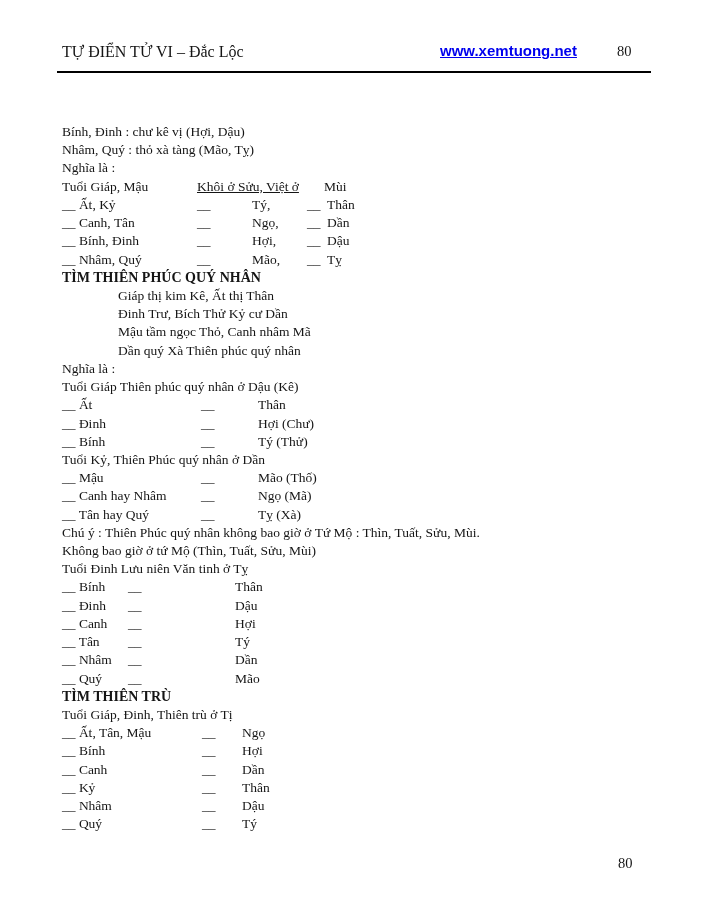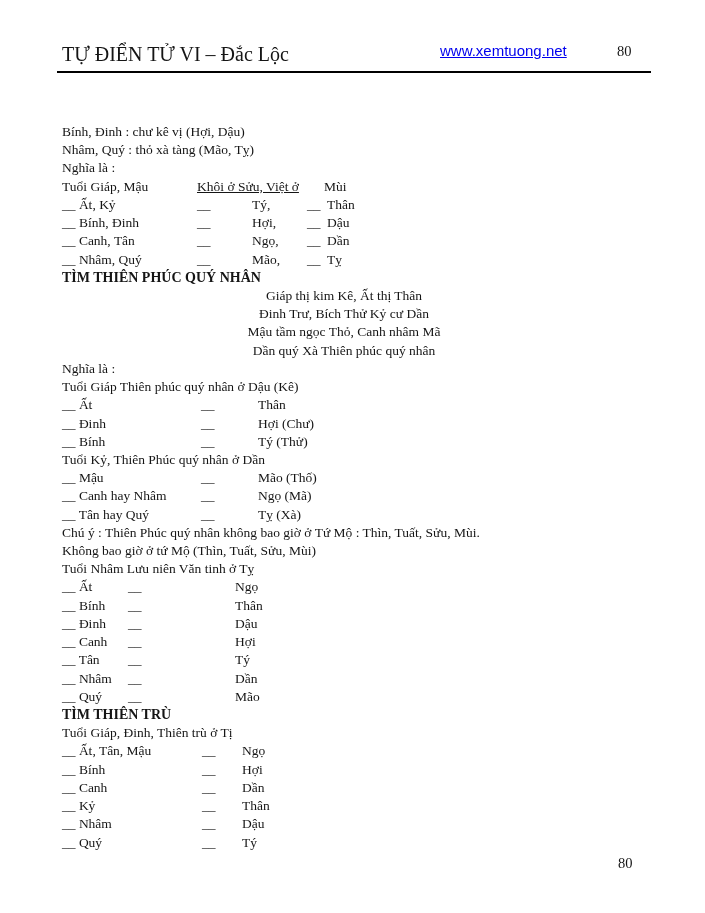--- a/index.html
+++ b/index.html
@@ -1,69 +1,68 @@
 <!DOCTYPE html>
 <html><head>
 <meta charset="utf-8">
 <style>
   html,body{margin:0;padding:0;background:#ffffff;}
   .page{
     position:relative;width:705px;height:913px;background:#ffffff;
     font-family:"Liberation Serif", serif;color:#151515;overflow:hidden;
   }
-  .header-title{position:absolute;left:62px;top:43px;font-size:20px;white-space:nowrap;}
+  .header-title{position:absolute;left:62px;top:43px;font-size:16px;white-space:nowrap;}
   .header-link{
     position:absolute;left:440px;top:42px;font-family:"Liberation Sans",sans-serif;
-    font-weight:normal;font-size:15px;color:#0000ee;text-decoration:underline;
+    font-weight:bold;font-size:15px;color:#0000ee;text-decoration:underline;
     white-space:nowrap;cursor:pointer;
   }
   .header-page{position:absolute;left:617px;top:43px;font-size:14.5px;}
   .rule{position:absolute;left:57px;top:71px;width:594px;height:2px;background:#000;}
   .content{position:absolute;left:62px;top:79px;width:508px;margin-top:44px;}
   .line{height:18.23px;line-height:18.23px;font-size:13.5px;white-space:nowrap;}
   .line .cell{display:inline-block;vertical-align:top;}
   .line.heading{text-align:left;font-weight:bold;font-size:14px;}
-  .line.verse{padding-left:56px;text-align:center;}
+  .line.verse{padding-left:56px;}
   .footer-page{position:absolute;left:618px;top:855px;font-size:14.5px;}
 </style>
 </head>
 <body>
 
 <div class="page">
   <div class="header-title">TỰ ĐIỂN TỬ VI – Đắc Lộc</div>
   <div class="header-link">www.xemtuong.net</div>
   <div class="header-page">80</div>
   <div class="rule"></div>
   <div class="content" id="content">
       <div class="line text">Bính, Đinh : chư kê vị (Hợi, Dậu)</div>
       <div class="line text">Nhâm, Quý : thỏ xà tàng (Mão, Tỵ)</div>
       <div class="line text">Nghĩa là :</div>
       <div class="line row"><span class="cell" style="width: 135px;">Tuổi Giáp, Mậu</span><span class="cell" style="width: 127px; text-decoration: underline;">Khôi ở Sửu, Việt ở</span><span class="cell">Mùi</span></div>
       <div class="line row"><span class="cell" style="width: 135px;">__ Ất, Kỷ</span><span class="cell" style="width: 55px;">__</span><span class="cell" style="width: 55px;">Tý,</span><span class="cell" style="width: 20px;">__</span><span class="cell">Thân</span></div>
+      <div class="line row"><span class="cell" style="width: 135px;">__ Canh, Tân</span><span class="cell" style="width: 55px;">__</span><span class="cell" style="width: 55px;">Ngọ,</span><span class="cell" style="width: 20px;">__</span><span class="cell">Dần</span></div>
       <div class="line row"><span class="cell" style="width: 135px;">__ Bính, Đinh</span><span class="cell" style="width: 55px;">__</span><span class="cell" style="width: 55px;">Hợi,</span><span class="cell" style="width: 20px;">__</span><span class="cell">Dậu</span></div>
-      <div class="line row"><span class="cell" style="width: 135px;">__ Canh, Tân</span><span class="cell" style="width: 55px;">__</span><span class="cell" style="width: 55px;">Ngọ,</span><span class="cell" style="width: 20px;">__</span><span class="cell">Dần</span></div>
       <div class="line row"><span class="cell" style="width: 135px;">__ Nhâm, Quý</span><span class="cell" style="width: 55px;">__</span><span class="cell" style="width: 55px;">Mão,</span><span class="cell" style="width: 20px;">__</span><span class="cell">Tỵ</span></div>
       <div class="line heading">TÌM THIÊN PHÚC QUÝ NHÂN</div>
       <div class="line verse">Giáp thị kim Kê, Ất thị Thân</div>
       <div class="line verse">Đinh Trư, Bích Thử Kỷ cư  Dần</div>
       <div class="line verse">Mậu tầm ngọc Thỏ, Canh nhâm Mã</div>
       <div class="line verse">Dần quý Xà Thiên phúc quý nhân</div>
       <div class="line text">Nghĩa là :</div>
       <div class="line text">Tuổi Giáp Thiên phúc quý nhân ở Dậu (Kê)</div>
       <div class="line row"><span class="cell" style="width: 139px;">__ Ất</span><span class="cell" style="width: 57px;">__</span><span class="cell">Thân</span></div>
       <div class="line row"><span class="cell" style="width: 139px;">__ Đinh</span><span class="cell" style="width: 57px;">__</span><span class="cell">Hợi (Chư)</span></div>
       <div class="line row"><span class="cell" style="width: 139px;">__ Bính</span><span class="cell" style="width: 57px;">__</span><span class="cell">Tý (Thử)</span></div>
       <div class="line text">Tuổi Kỷ, Thiên Phúc quý nhân ở Dần</div>
       <div class="line row"><span class="cell" style="width: 139px;">__ Mậu</span><span class="cell" style="width: 57px;">__</span><span class="cell">Mão (Thố)</span></div>
       <div class="line row"><span class="cell" style="width: 139px;">__ Canh hay Nhâm</span><span class="cell" style="width: 57px;">__</span><span class="cell">Ngọ (Mã)</span></div>
       <div class="line row"><span class="cell" style="width: 139px;">__ Tân hay Quý</span><span class="cell" style="width: 57px;">__</span><span class="cell">Tỵ (Xà)</span></div>
       <div class="line text">Chú ý : Thiên Phúc quý nhân không bao giờ ở Tứ Mộ : Thìn, Tuất, Sửu, Mùi.</div>
       <div class="line text">Không bao giờ ở tứ Mộ (Thìn, Tuất, Sửu, Mùi)</div>
-      <div class="line text">Tuổi Nhâm Lưu niên Văn tinh ở Tỵ</div>
-      <div class="line row"><span class="cell" style="width: 66px;">__ Ất</span><span class="cell" style="width: 107px;">__</span><span class="cell">Ngọ</span></div>
+      <div class="line text">Tuổi Đinh Lưu niên Văn tinh ở Tỵ</div>
       <div class="line row"><span class="cell" style="width: 66px;">__ Bính</span><span class="cell" style="width: 107px;">__</span><span class="cell">Thân</span></div>
       <div class="line row"><span class="cell" style="width: 66px;">__ Đinh</span><span class="cell" style="width: 107px;">__</span><span class="cell">Dậu</span></div>
       <div class="line row"><span class="cell" style="width: 66px;">__ Canh</span><span class="cell" style="width: 107px;">__</span><span class="cell">Hợi</span></div>
       <div class="line row"><span class="cell" style="width: 66px;">__ Tân</span><span class="cell" style="width: 107px;">__</span><span class="cell">Tý</span></div>
       <div class="line row"><span class="cell" style="width: 66px;">__ Nhâm</span><span class="cell" style="width: 107px;">__</span><span class="cell">Dần</span></div>
       <div class="line row"><span class="cell" style="width: 66px;">__ Quý</span><span class="cell" style="width: 107px;">__</span><span class="cell">Mão</span></div>
       <div class="line heading">TÌM THIÊN TRÙ</div>
       <div class="line text">Tuổi Giáp, Đinh, Thiên trù ở Tị</div>
       <div class="line row"><span class="cell" style="width: 140px;">__ Ất, Tân, Mậu</span><span class="cell" style="width: 40px;">__</span><span class="cell">Ngọ</span></div>
       <div class="line row"><span class="cell" style="width: 140px;">__ Bính</span><span class="cell" style="width: 40px;">__</span><span class="cell">Hợi</span></div>

